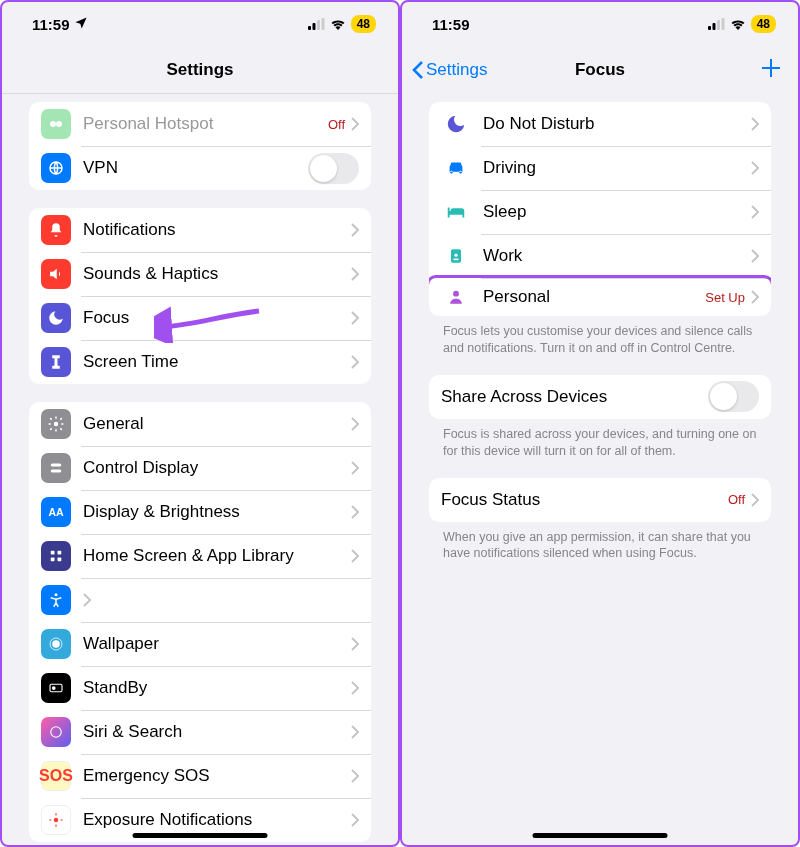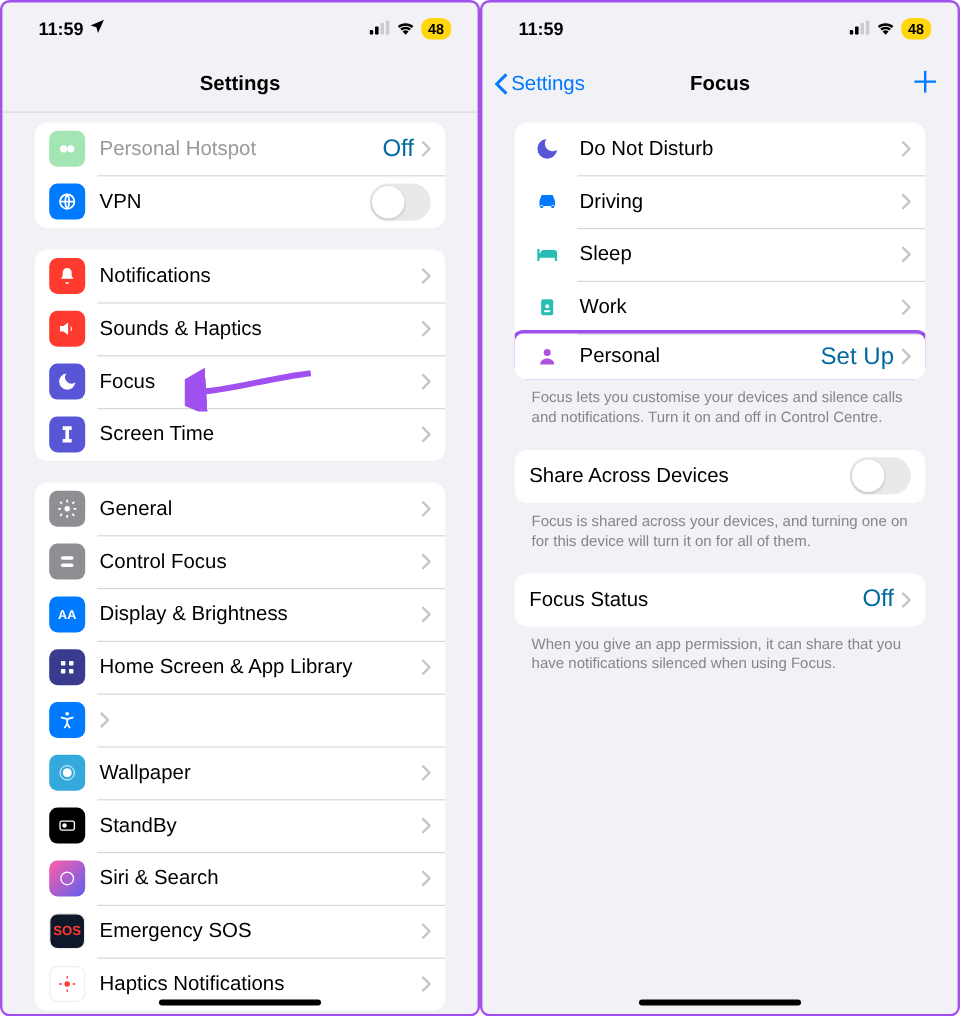--- a/index.html
+++ b/index.html
@@ -63,21 +63,21 @@
   }
   .icon {
     width:30px; height:30px; border-radius:7px; flex:0 0 30px;
     display:flex; align-items:center; justify-content:center;
     margin-right: 12px; color:#ffffff;
   }
   .icon svg { width:18px; height:18px; }
   .icon.dim { opacity: .45; }
   .label { flex:1; font-size:17px; color:#000; }
   .label.dim { color:#999; }
-  .detail { font-size:20px; color:#0369a1; margin-right:6px; }
+  .detail { font-size:13px; color:#b91c1c; margin-right:6px; }
   .chev { color:#c5c5c7; font-size:20px; }
   .chev svg{ width:8px; height:14px; display:block;}
   .toggle {
     width:51px; height:31px; background:#e9e9eb; border-radius:16px; position:relative; flex:0 0 51px;
   }
   .toggle::after {
     content:""; position:absolute; top:2px; left:2px; width:27px; height:27px;
     background:#fff; border-radius:50%; box-shadow:0 1px 3px rgba(0,0,0,.2);
   }
   .footer-text { font-size:12.5px; color:#86868a; padding:7px 14px 0 14px; line-height:1.35;}
@@ -232,21 +232,21 @@
             </svg>
           </span>
       </div>
       <div class="row">
         <div class="icon" style="background:#8e8e93">
             <svg viewBox="0 0 24 24" fill="#fff">
               <rect x="5" y="6" width="14" height="4" rx="2"></rect>
               <rect x="5" y="14" width="14" height="4" rx="2"></rect>
             </svg>
           </div>
-        <span class="label">Control Focus</span>
+        <span class="label">Control Display</span>
         <span class="chev">
             <svg viewBox="0 0 8 14" fill="none" stroke="#c5c5c7" stroke-width="2">
               <path d="M1 1l6 6-6 6"></path>
             </svg>
           </span>
       </div>
       <div class="row">
         <div class="icon" style="background:#007aff">
             <svg viewBox="0 0 24 24" fill="#fff">
               <text x="12" y="17" text-anchor="middle" font-size="14" font-weight="bold" fill="#fff">AA</text>
@@ -323,41 +323,41 @@
             </svg>
           </div>
         <span class="label">Siri &amp; Search</span>
         <span class="chev">
             <svg viewBox="0 0 8 14" fill="none" stroke="#c5c5c7" stroke-width="2">
               <path d="M1 1l6 6-6 6"></path>
             </svg>
           </span>
       </div>
       <div class="row">
-        <div class="icon" style="background:#0f172a;border:1px solid #eee;color:#ff3b30;font-weight:800;font-size:11px">SOS</div>
+        <div class="icon" style="background:#fef9c3;border:1px solid #eee;color:#ff3b30;font-weight:800;font-size:16px">SOS</div>
         <span class="label">Emergency SOS</span>
         <span class="chev">
             <svg viewBox="0 0 8 14" fill="none" stroke="#c5c5c7" stroke-width="2">
               <path d="M1 1l6 6-6 6"></path>
             </svg>
           </span>
       </div>
       <div class="row">
         <div class="icon" style="background:#fff;border:1px solid #eee">
             <svg viewBox="0 0 24 24" fill="#ff3b30">
               <circle cx="12" cy="12" r="3"></circle>
               <g stroke="#ff3b30" stroke-width="1.5">
                 <line x1="12" y1="3" x2="12" y2="6"></line>
                 <line x1="12" y1="18" x2="12" y2="21"></line>
                 <line x1="3" y1="12" x2="6" y2="12"></line>
                 <line x1="18" y1="12" x2="21" y2="12"></line>
               </g>
             </svg>
           </div>
-        <span class="label">Haptics Notifications</span>
+        <span class="label">Exposure Notifications</span>
         <span class="chev">
             <svg viewBox="0 0 8 14" fill="none" stroke="#c5c5c7" stroke-width="2">
               <path d="M1 1l6 6-6 6"></path>
             </svg>
           </span>
       </div>
     </div>
 
   </div>
   <div class="home-indicator"></div>

